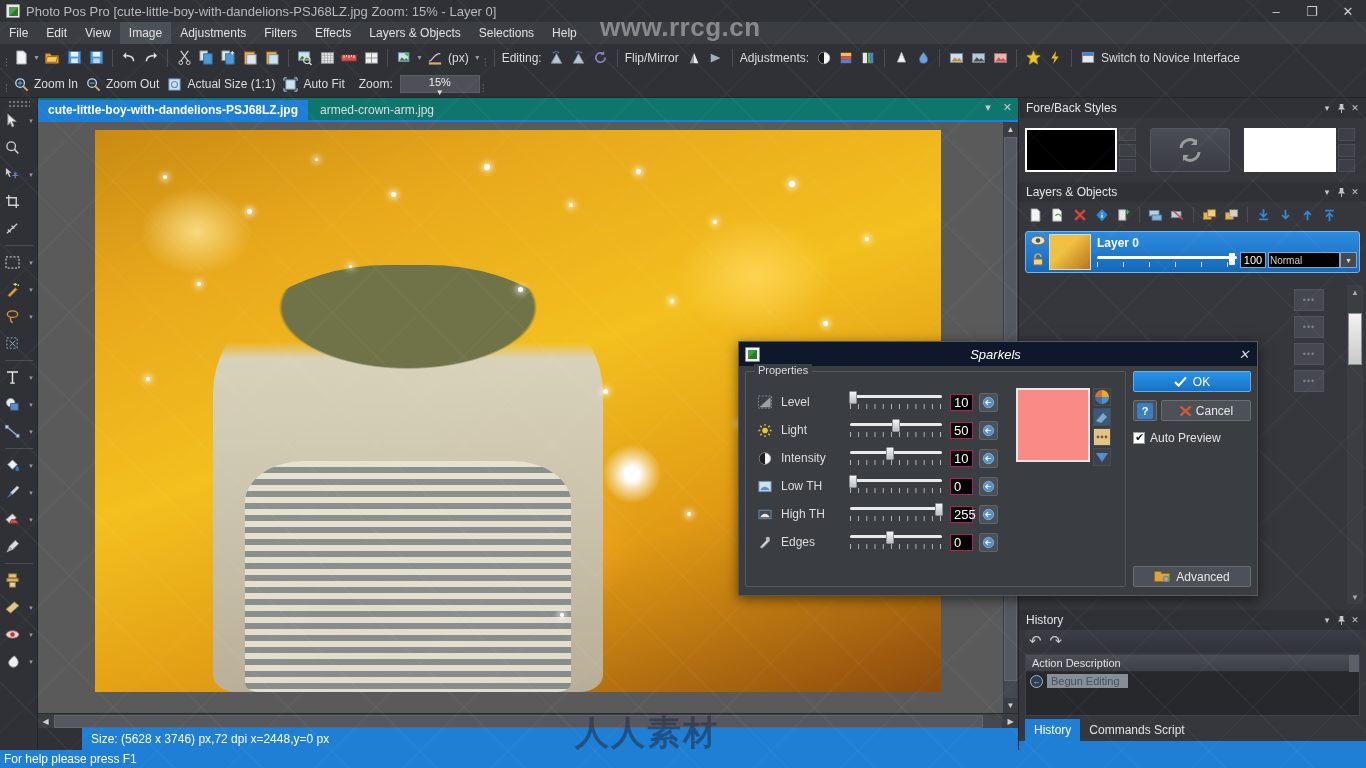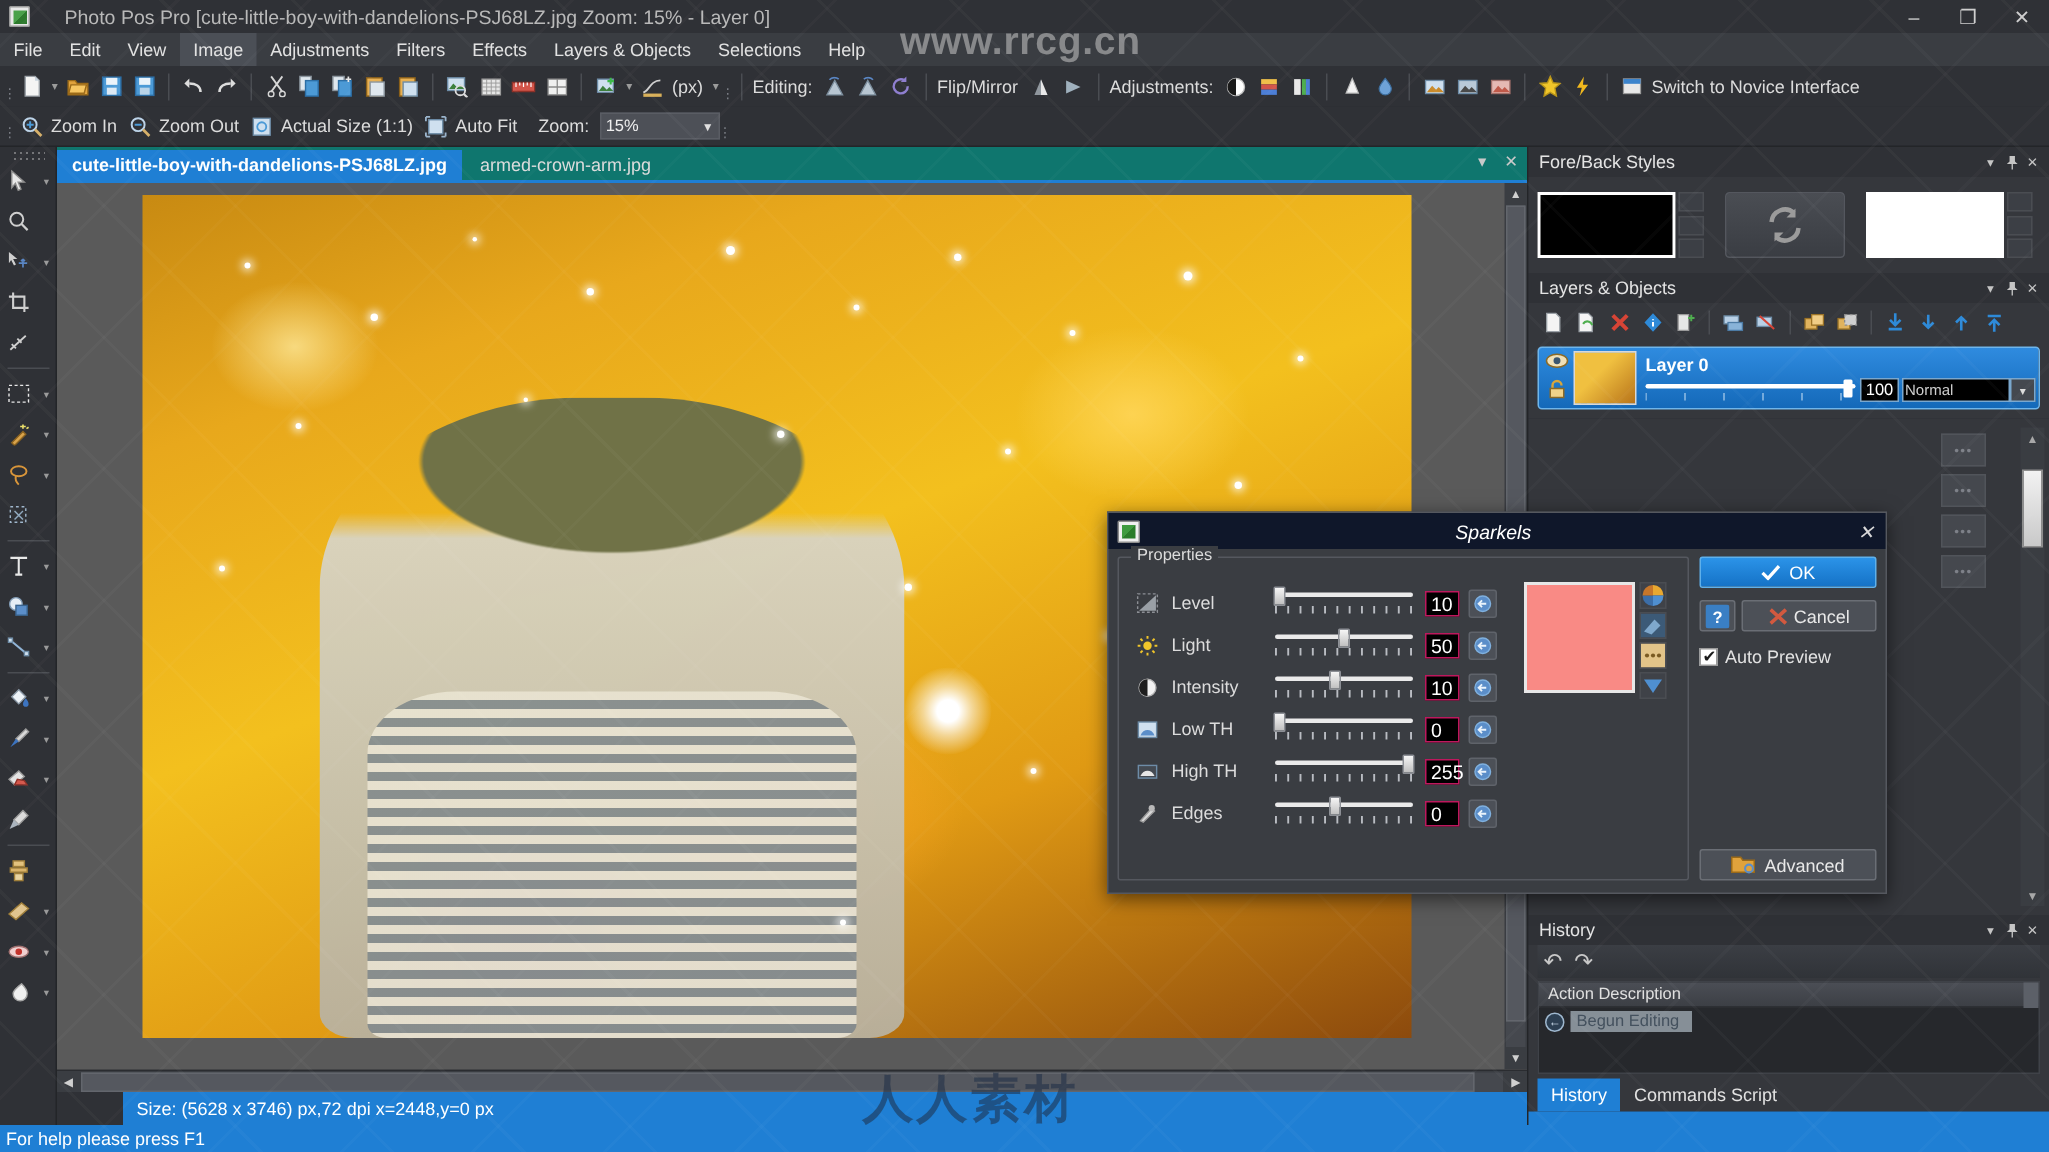--- a/index.html
+++ b/index.html
@@ -7,21 +7,21 @@
   body {
     font-family: "Liberation Sans", sans-serif;
     background:#2b2d31; color:#d8d8d8; font-size:12px;
     position:relative;
   }
   .app { position:absolute; inset:0; display:flex; flex-direction:column; }
 
   
   .titlebar{
     height:22px; background:#2f3136; display:flex; align-items:center;
-    position:relative; flex:none;gap:17px;
+    position:relative; flex:none;
   }
   .titlebar .tb-icon{
     width:14px;height:14px;margin-left:6px;margin-right:6px;
     background:#e8e8e8; border:1px solid #9a9a9a; position:relative;border-radius:1px;
   }
   .titlebar .tb-icon:after{
     content:""; position:absolute; left:2px; top:2px; width:9px; height:9px;
     background:linear-gradient(135deg,#4aa14a 0 50%, #2d7a2d 50% 100%);
   }
   .titlebar .tb-title{ color:#b9b9b9; font-size:13px; white-space:nowrap; }
@@ -41,21 +41,21 @@
   .tb-sep{ width:1px; height:18px; background:#4a4d52; margin:0 5px; }
   .tbi{ width:20px;height:20px;display:inline-flex;align-items:center;justify-content:center;
         margin:0 1px; position:relative; }
   .tbi svg{ display:block; }
   .caretdn{ width:9px;height:18px;display:inline-flex;align-items:center;justify-content:center;
             color:#9b9b9b;font-size:8px; }
   .tlabel{ color:#dcdcdc; font-size:12px; margin:0 4px 0 2px; white-space:nowrap; }
   .zoomcombo{
     width:80px;height:18px;background:#4d5057;border:1px solid #5a5d64;
     display:flex;align-items:center;justify-content:space-between;
-    padding:0 3px; color:#efefef; font-size:11px; margin-left:3px;
+    padding:0 3px; color:#efefef; font-size:11px; margin-left:3px;flex-direction:column;
   }
   .zoomcombo .ar{ font-size:8px; color:#e0e0e0; }
   .grip{ width:7px;height:18px;display:inline-flex;align-items:flex-end;justify-content:center;
          color:#7d8088;font-size:9px; }
 
   
   .body{ flex:1; display:flex; min-height:0; }
 
   
   .tools{

